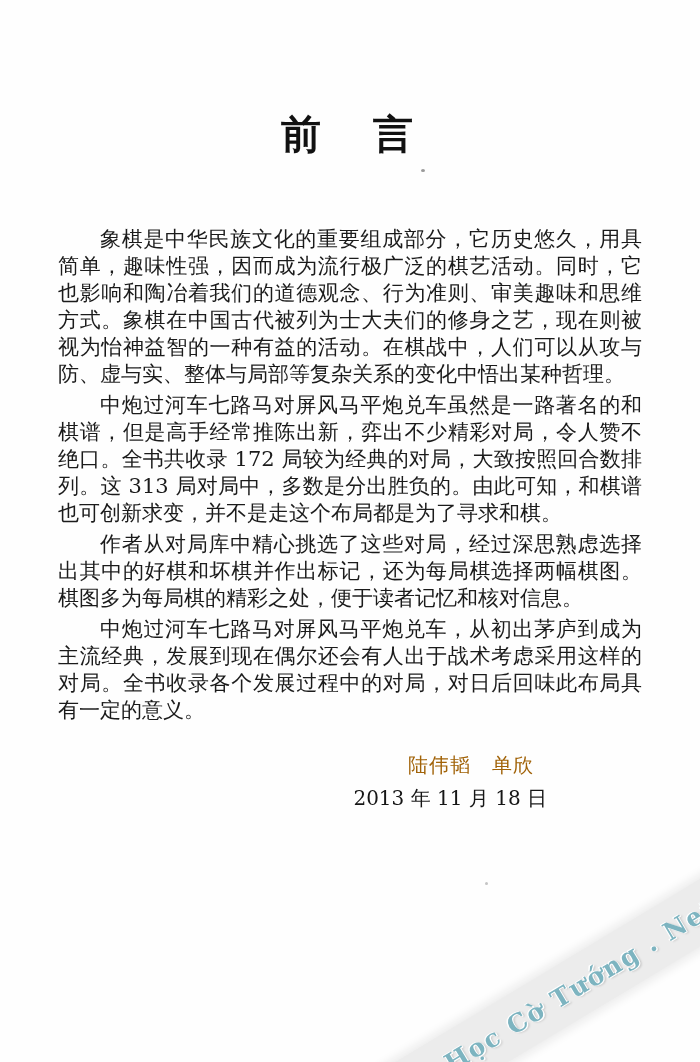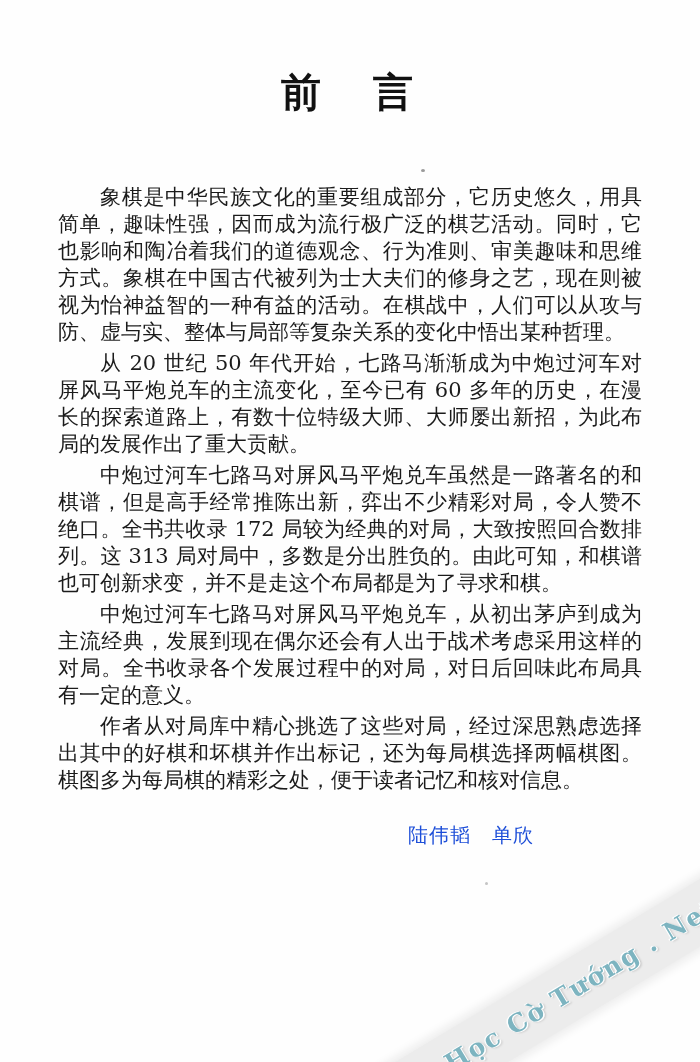--- a/index.html
+++ b/index.html
@@ -11,21 +11,21 @@
     position: relative;
     width: 700px;
     height: 1062px;
     background: #fefefe;
     overflow: hidden;
     font-family: "DejaVu Serif", "Liberation Serif", serif;
     color: #1b1b1b;
   }
   .page-title {
     margin: 0;
-    padding-top: 66px;
+    padding-top: 108px;
     text-align: center;
     font-size: 40px;
     line-height: 52px;
     font-weight: bold;
     letter-spacing: 6px;
     color: #111;
   }
   .body-block {
     width: 592px;
     margin: 66px auto 0 auto;
@@ -38,21 +38,21 @@
     text-justify: inter-ideograph;
     text-indent: 2em;
     color: #1b1b1b;
   }
   .signature {
     margin-top: 28px;
     text-align: right;
     padding-right: 112px;
     font-size: 20px;
     letter-spacing: 1px;
-    color: #1d4ed8;
+    color: #a16207;
   }
   .sign-date {
     margin-top: 6px;
     text-align: right;
     padding-right: 99px;
     font-size: 20px;
     color: #161616;
   }
   .watermark-band {
     position: absolute;
@@ -87,27 +87,27 @@
 <body>
 
 <div class="page">
 
   <h1 class="page-title">前　言</h1>
 
   <div class="speck speck-1"></div>
 
   <div class="body-block">
     <p class="body-par">象棋是中华民族文化的重要组成部分，它历史悠久，用具简单，趣味性强，因而成为流行极广泛的棋艺活动。同时，它也影响和陶冶着我们的道德观念、行为准则、审美趣味和思维方式。象棋在中国古代被列为士大夫们的修身之艺，现在则被视为怡神益智的一种有益的活动。在棋战中，人们可以从攻与防、虚与实、整体与局部等复杂关系的变化中悟出某种哲理。</p>
-    <p class="body-par">从 20 世纪 50 年代开始，七路马渐渐成为中炮过河车对屏风马平炮兑车的主流变化，至今已有 60 多年的历史，在漫长的探索道路上，有数十位特级大师、大师屡出新招，为此布局的发展作出了重大贡献。</p>
     <p class="body-par">中炮过河车七路马对屏风马平炮兑车虽然是一路著名的和棋谱，但是高手经常推陈出新，弈出不少精彩对局，令人赞不绝口。全书共收录 172 局较为经典的对局，大致按照回合数排列。这 313 局对局中，多数是分出胜负的。由此可知，和棋谱也可创新求变，并不是走这个布局都是为了寻求和棋。</p>
+    <p class="body-par">作者从对局库中精心挑选了这些对局，经过深思熟虑选择出其中的好棋和坏棋并作出标记，还为每局棋选择两幅棋图。棋图多为每局棋的精彩之处，便于读者记忆和核对信息。</p>
     <p class="body-par">中炮过河车七路马对屏风马平炮兑车，从初出茅庐到成为主流经典，发展到现在偶尔还会有人出于战术考虑采用这样的对局。全书收录各个发展过程中的对局，对日后回味此布局具有一定的意义。</p>
-    <p class="body-par">作者从对局库中精心挑选了这些对局，经过深思熟虑选择出其中的好棋和坏棋并作出标记，还为每局棋选择两幅棋图。棋图多为每局棋的精彩之处，便于读者记忆和核对信息。</p>
 
     <div class="signature">陆伟韬　单欣</div>
 
+    <div class="sign-date">2013 年 11 月 18 日</div>
   </div>
 
   <div class="speck speck-2"></div>
 
   <div class="watermark-band">
     <span class="watermark-text" style="color: rgb(125, 180, 192);">Học Cờ Tướng . Net</span>
   </div>
 
 </div>
 

